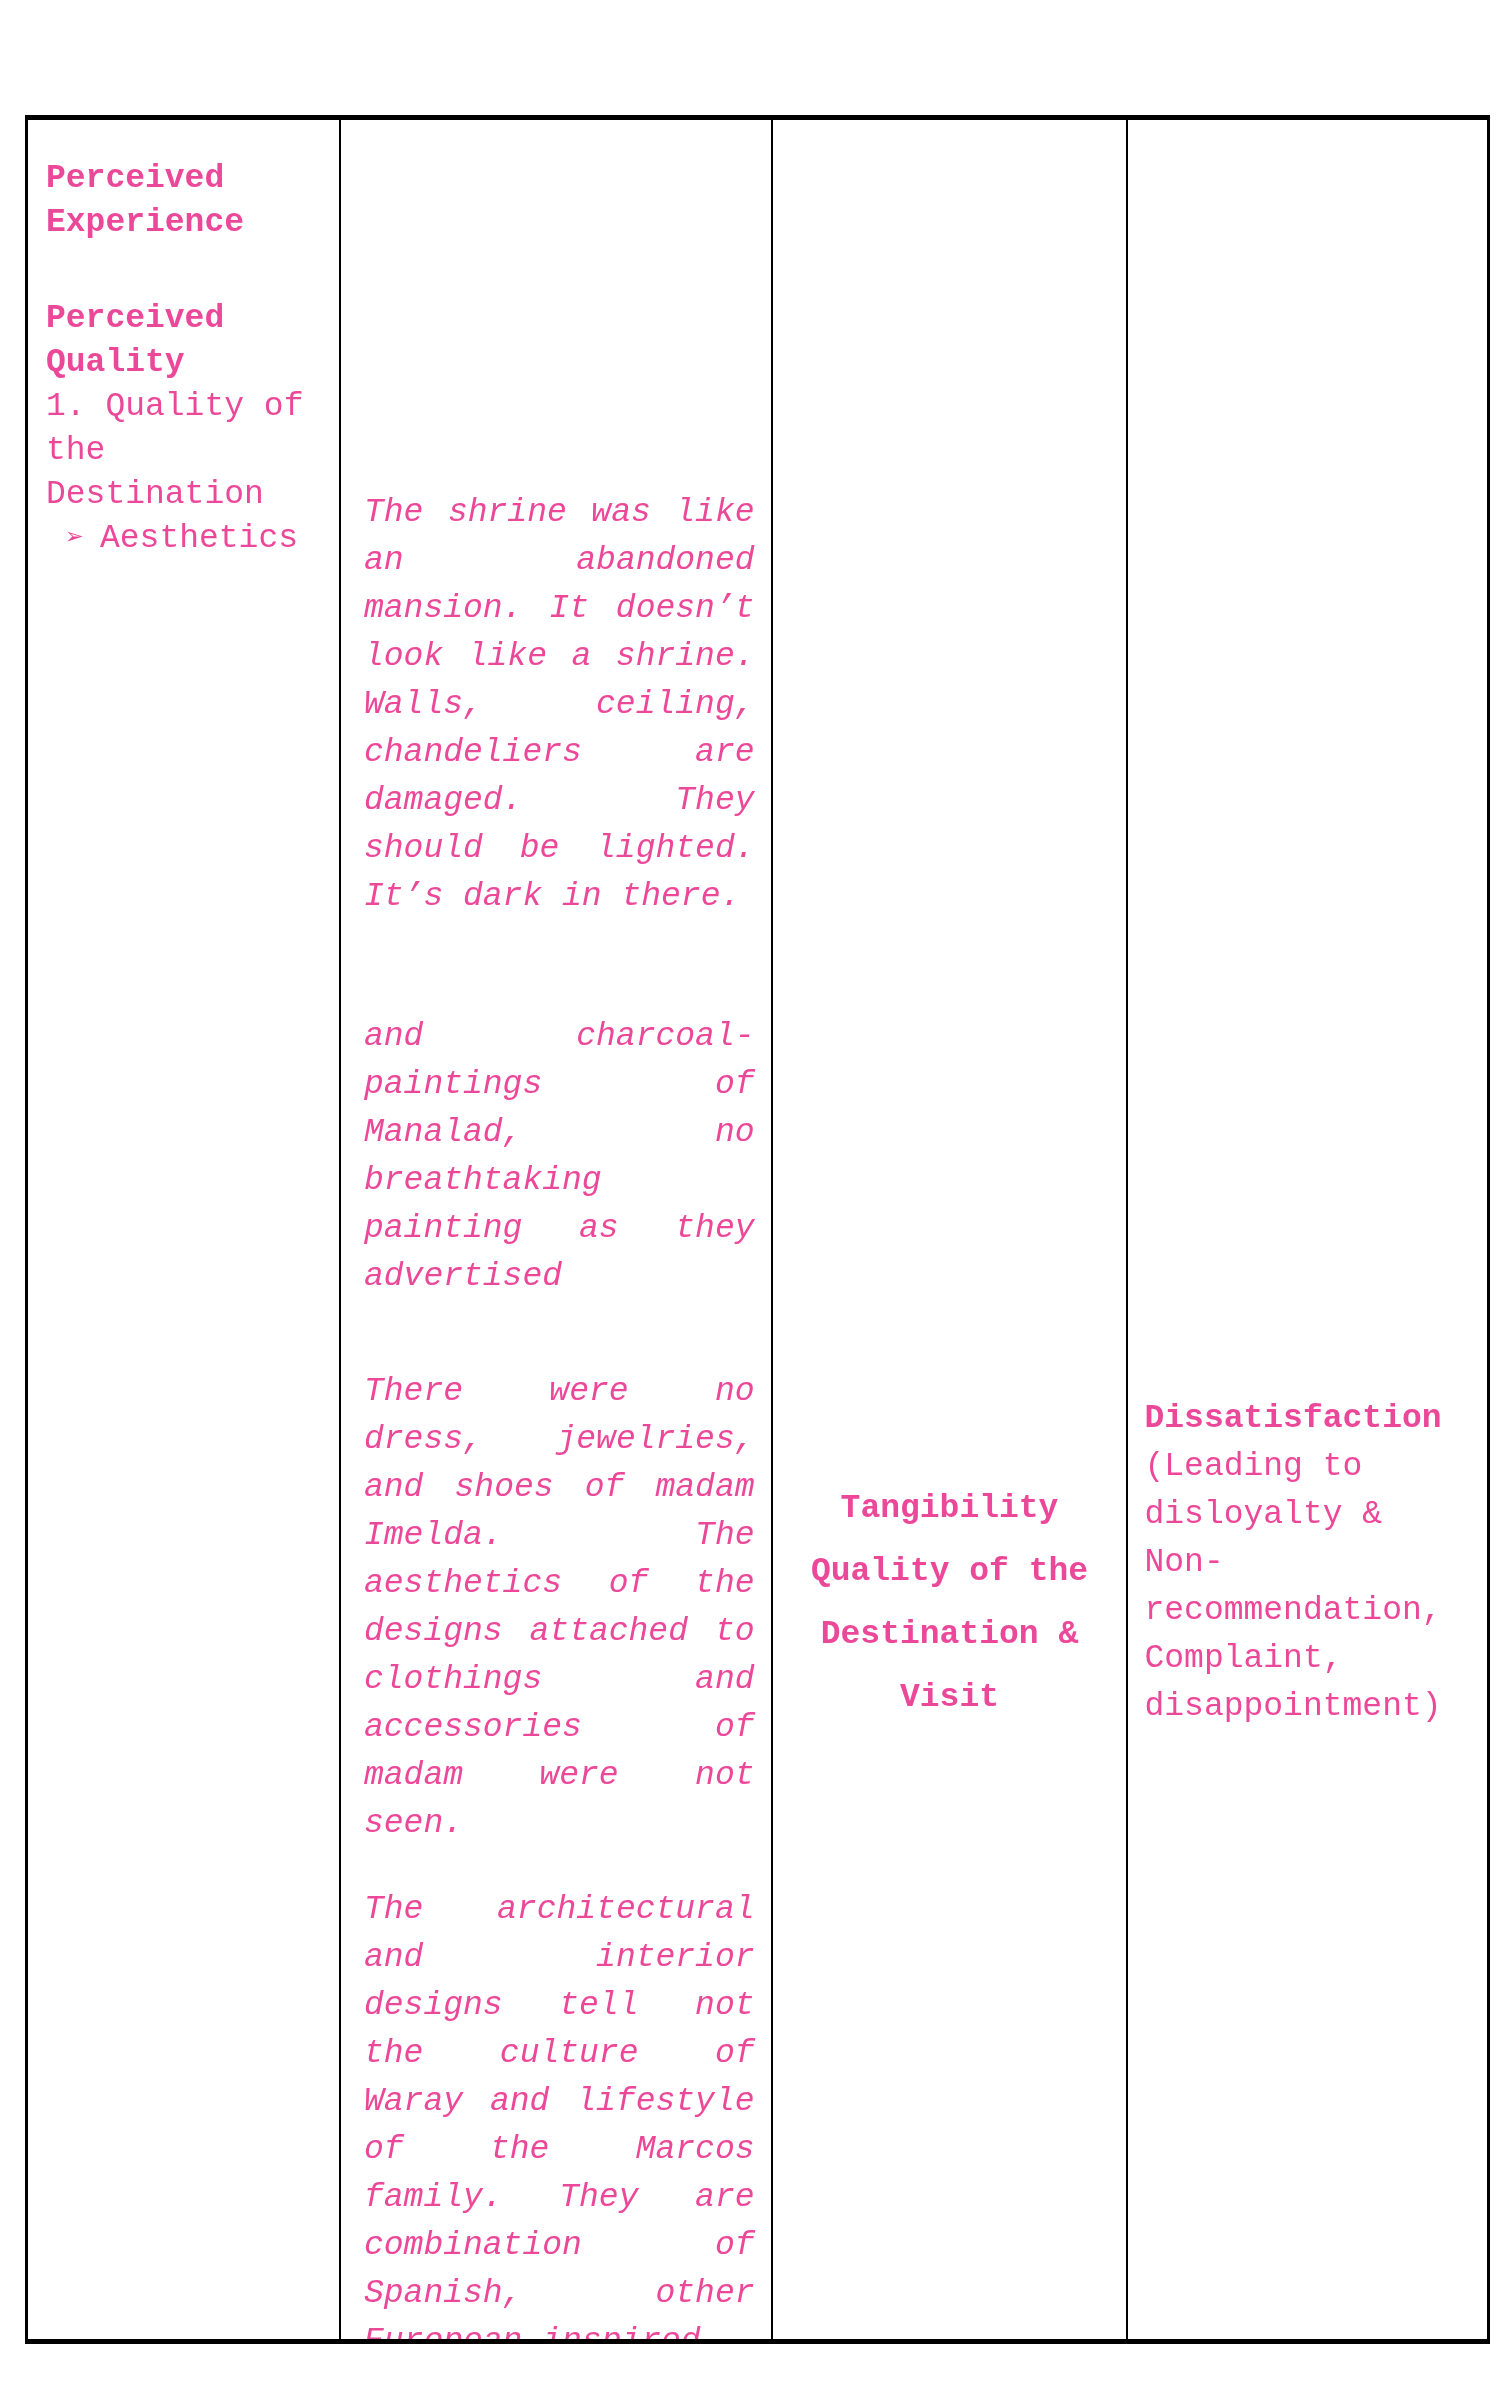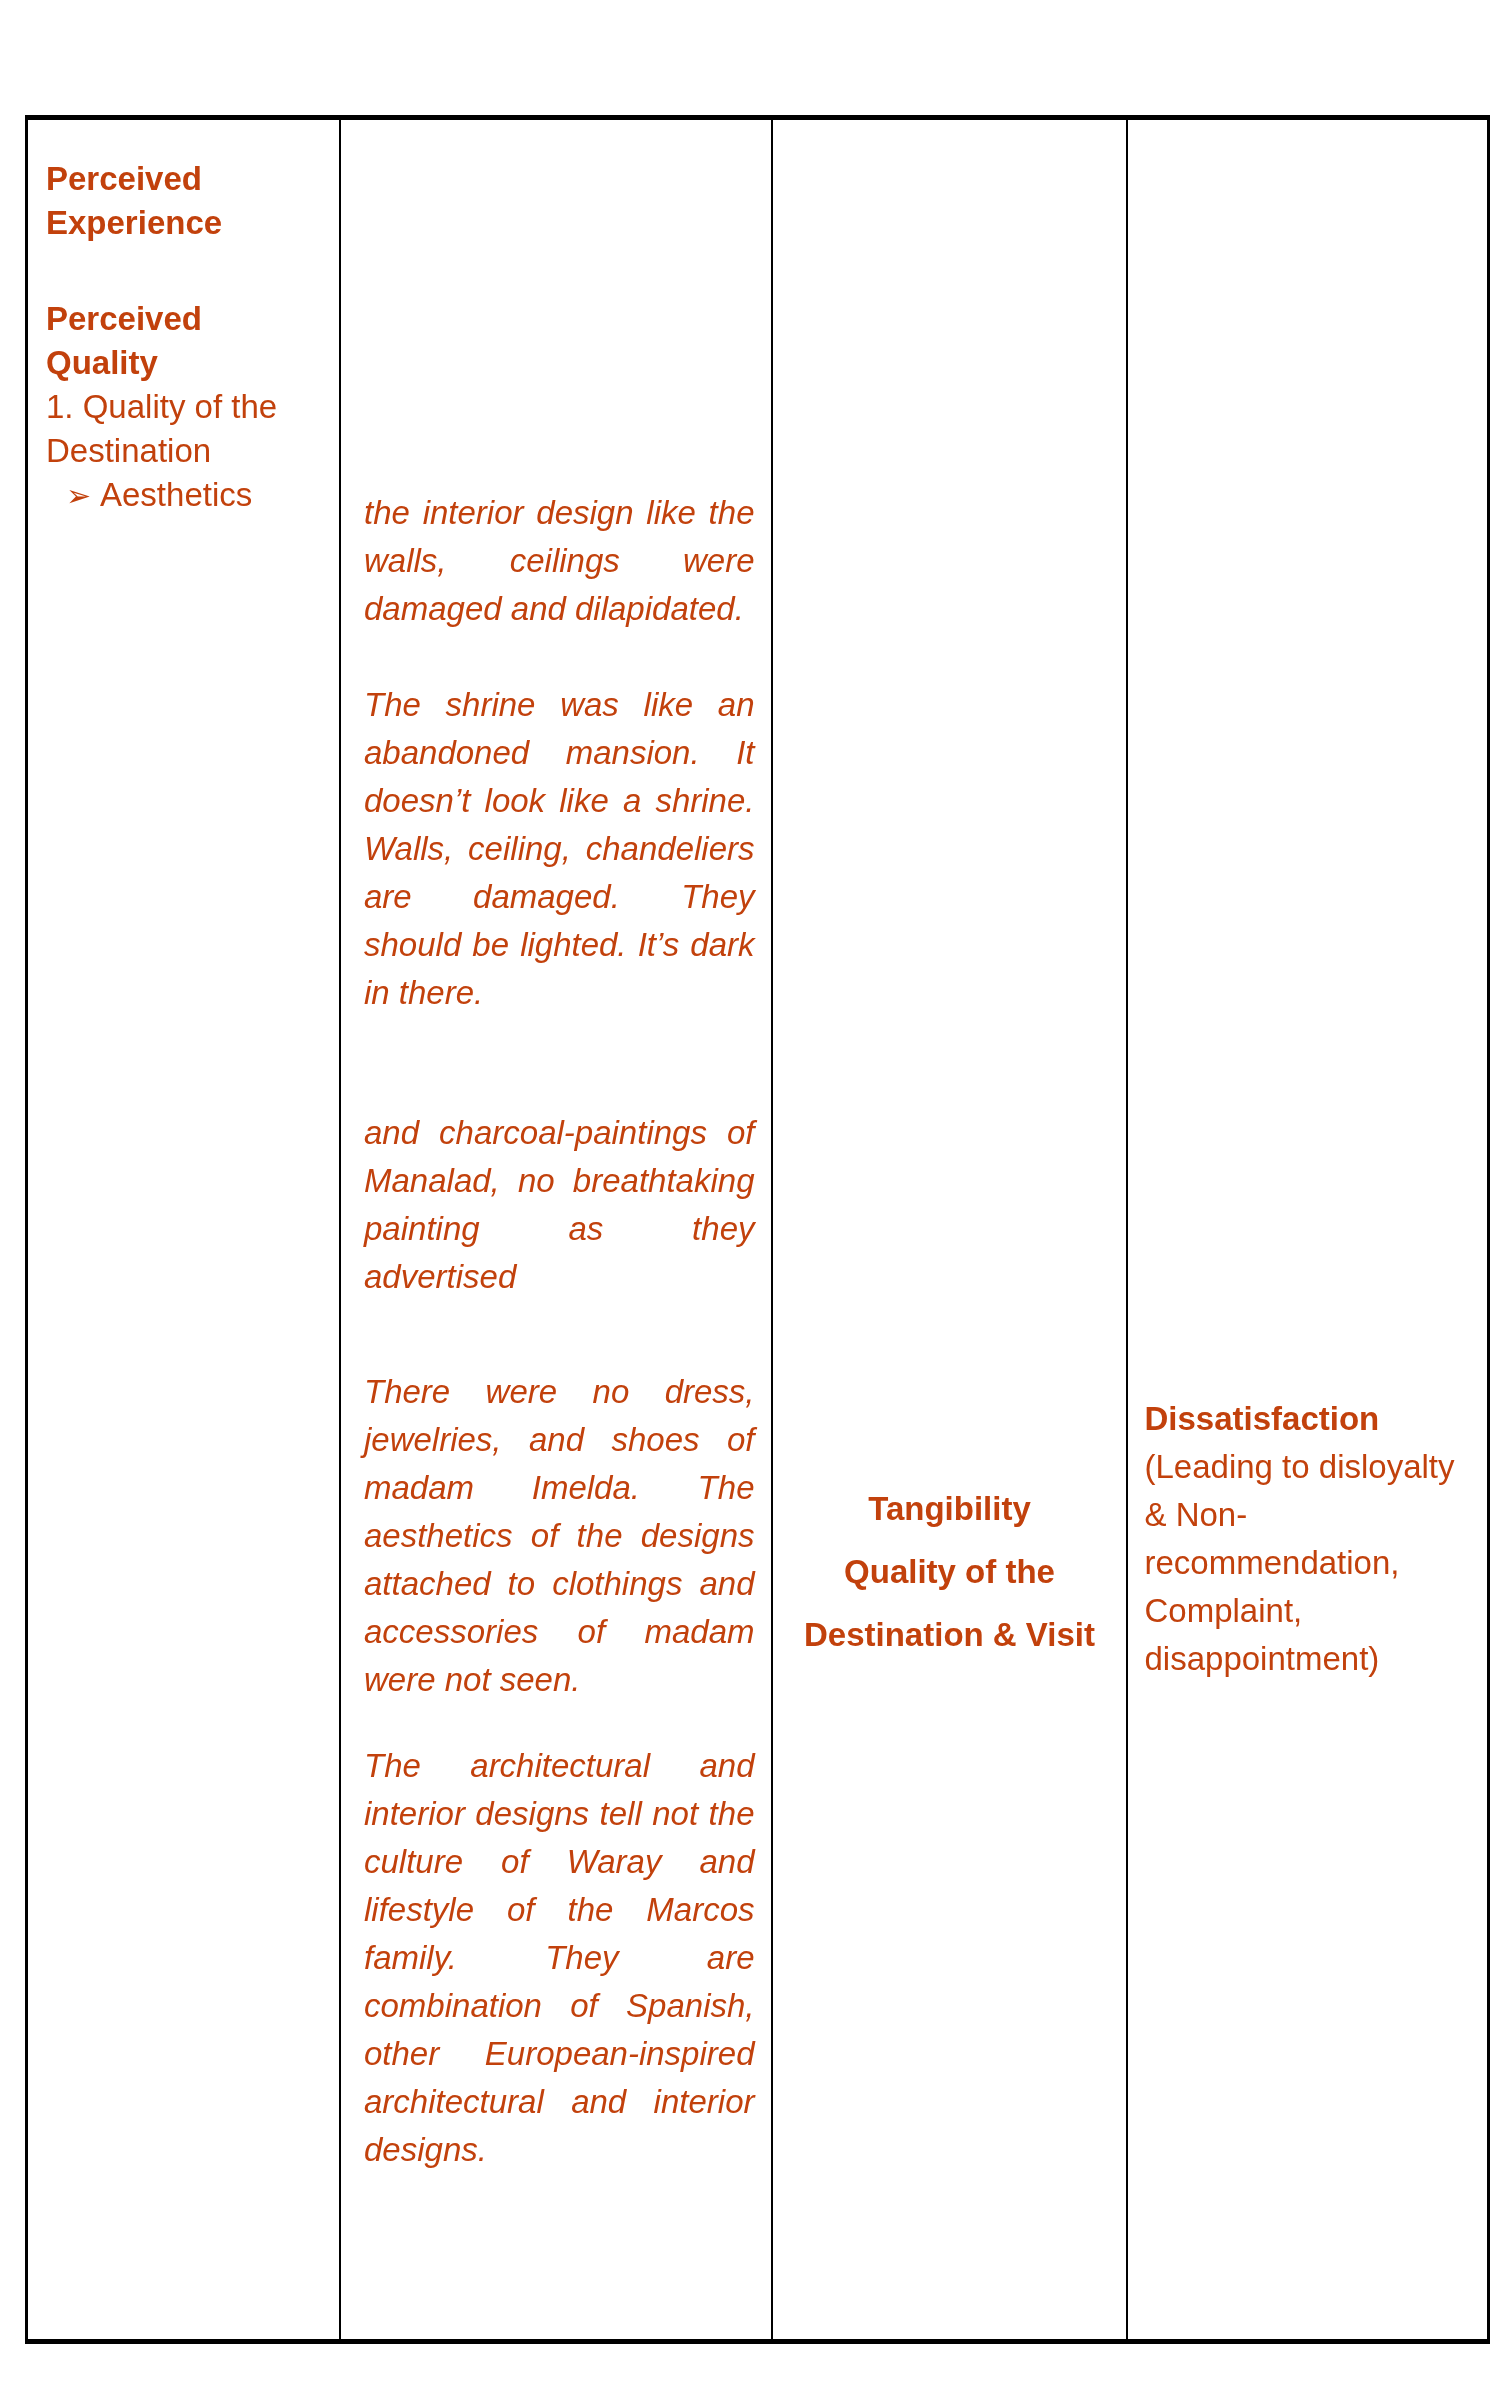--- a/index.html
+++ b/index.html
@@ -5,22 +5,22 @@
   html, body {
     margin: 0;
     padding: 0;
     background: #ffffff;
   }
   .page {
     position: relative;
     width: 1510px;
     height: 2401px;
     background: #ffffff;
-    color: #c2410c;
-    font-family: Liberation Sans, sans-serif;
+    color: #ec4899;
+    font-family: Liberation Mono, monospace;
     font-size: 33px;
     overflow: hidden;
   }
   .doc-table {
     position: absolute;
     left: 25px;
     top: 115px;
     width: 1465px;
     height: 2229px;
     box-sizing: border-box;
@@ -96,21 +96,20 @@
       <p class="bold">Perceived Experience</p>
       <p class="bold gap-top-heading">Perceived Quality</p>
       <p>1. Quality of the Destination</p>
       <div class="bullet-row">
         <span class="arrow-glyph">➢</span>
         <span>Aesthetics</span>
       </div>
     </div>
 
     <div class="col col2">
-      <p class="quote q1">the interior design like the walls, ceilings were damaged and dilapidated.</p>
       <p class="quote q2">The shrine was like  an abandoned mansion. It doesn’t look like a shrine. Walls, ceiling, chandeliers are damaged. They should be lighted. It’s dark in there.</p>
       <p class="quote q3">and charcoal-paintings of Manalad, no breathtaking painting as they advertised</p>
       <p class="quote q4">There were no dress, jewelries, and shoes of madam Imelda. The aesthetics of the designs attached to clothings and accessories of madam were not seen.</p>
       <p class="quote">The architectural and interior designs tell not the culture of Waray and lifestyle of the Marcos family. They are combination of Spanish, other European-inspired architectural and interior designs.</p>
     </div>
 
     <div class="col col3">
       <p class="bold tangibility">Tangibility</p>
       <p class="bold">Quality of the Destination &amp; Visit</p>
     </div>

